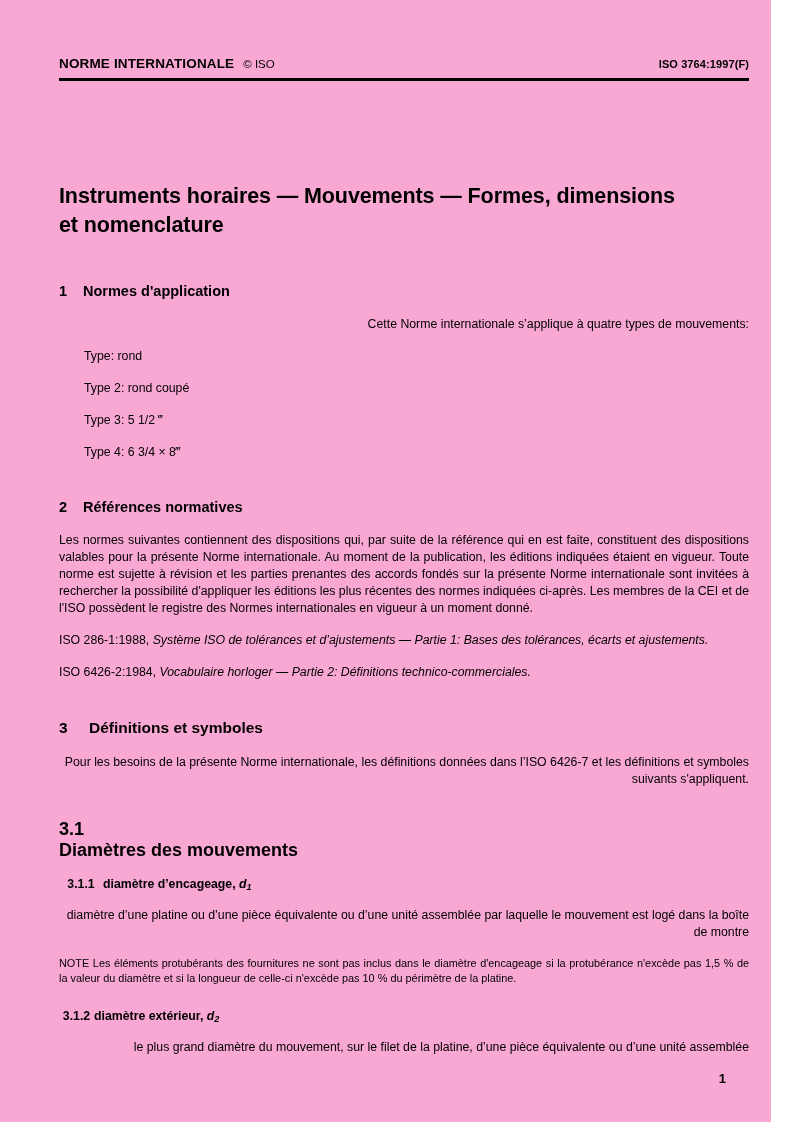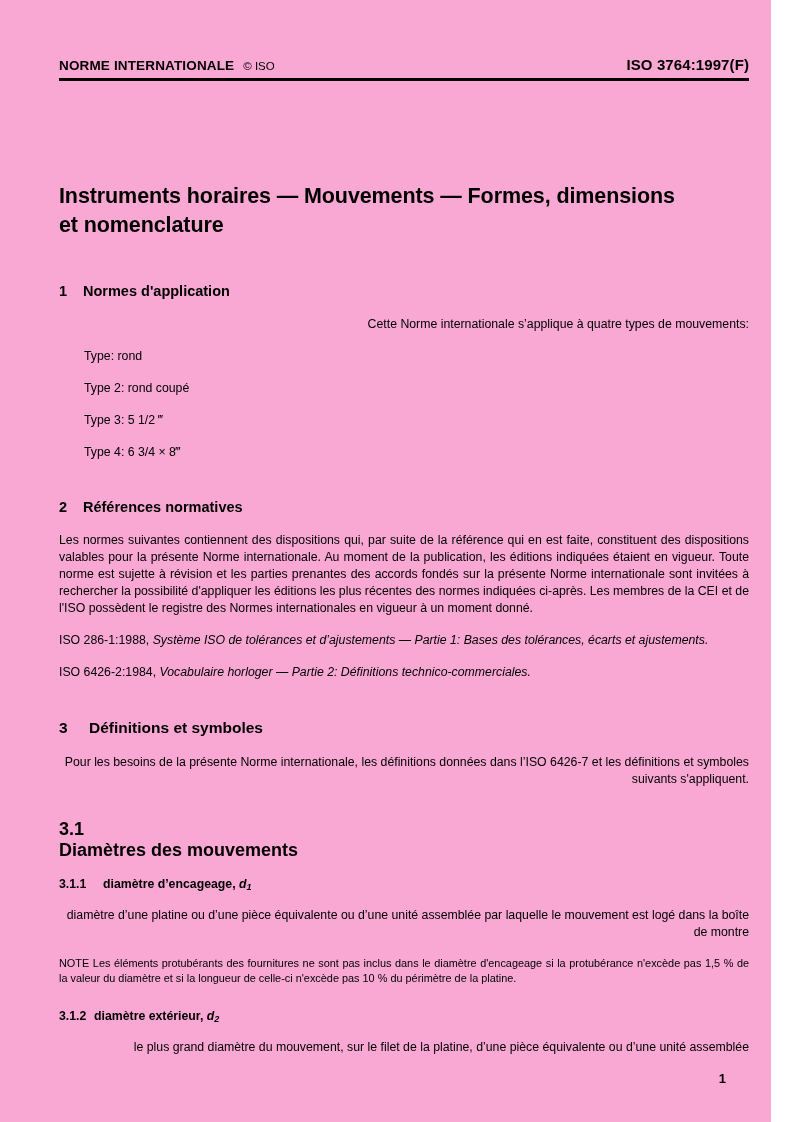--- a/index.html
+++ b/index.html
@@ -37,21 +37,21 @@
     font-size: 13.5px;
     font-weight: bold;
     letter-spacing: 0.15px;
   }
   .header-copyright {
     font-size: 11.5px;
     font-weight: normal;
     margin-left: 9px;
   }
   .header-right {
-    font-size: 15px;
+    font-size: 11px;
     font-weight: bold;
     white-space: nowrap;
     letter-spacing: 0.1px;
   }
   .header-rule {
     position: absolute;
     left: 59px;
     top: 78px;
     width: 690px;
     height: 3px;
@@ -136,20 +136,21 @@
 
   h4.term {
     font-size: 12.3px;
     font-weight: bold;
     margin: 0 0 15px 0;
     display: flex;
   }
   h4.term .num {
     display: inline-block;
     min-width: 44px;
+    text-align: center;
   }
   h4.term.tight .num {
     min-width: 35px;
   }
   .sym {
     font-style: italic;
     font-weight: bold;
   }
   .sym sub {
     font-style: italic;

